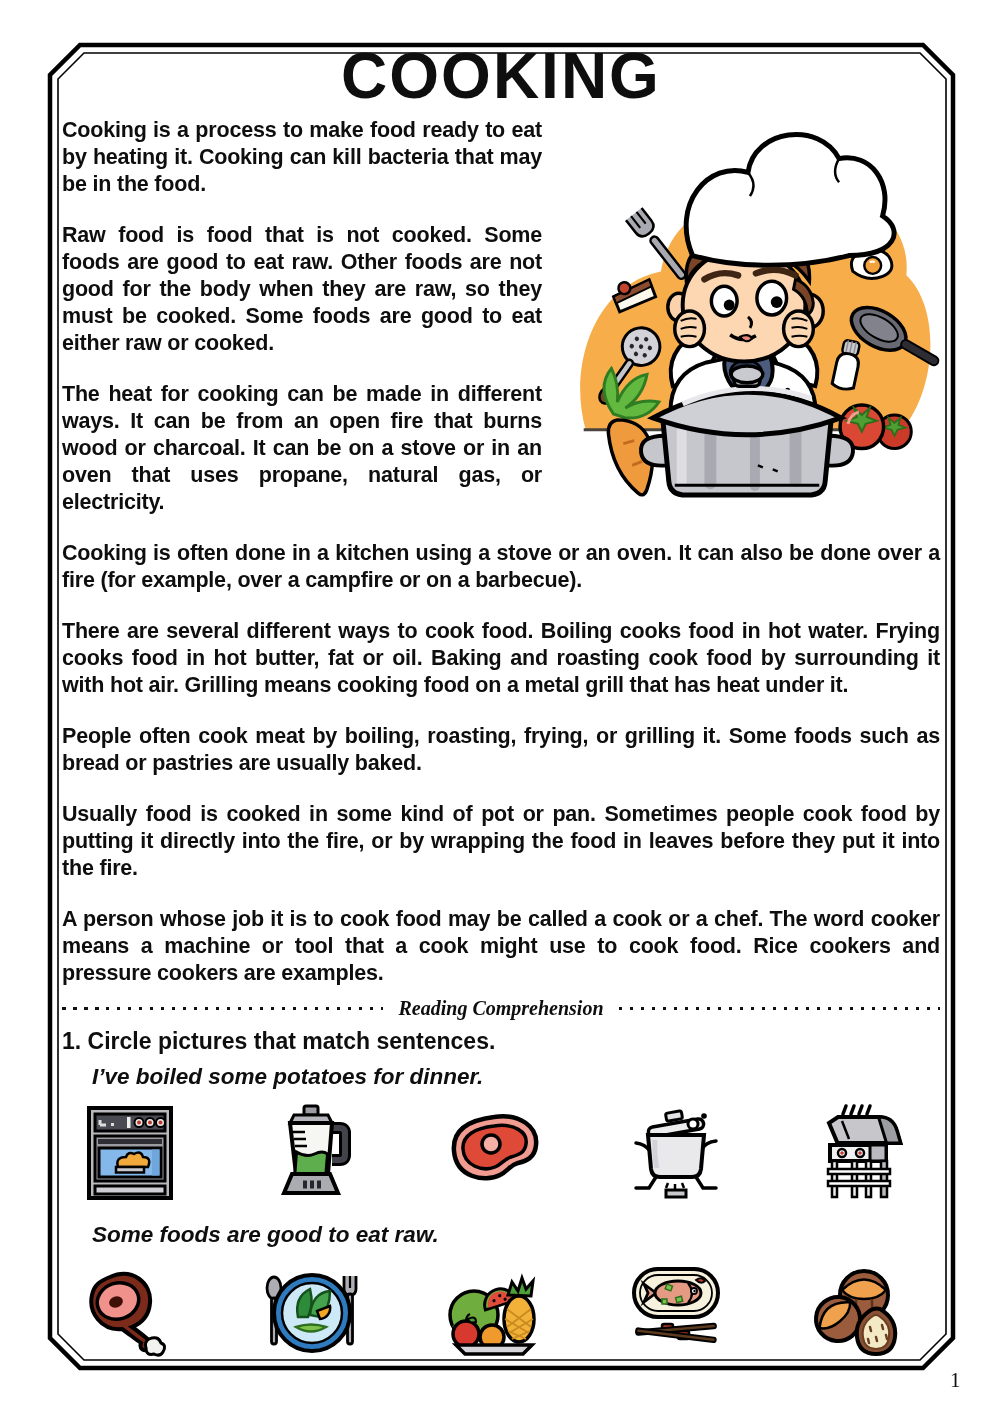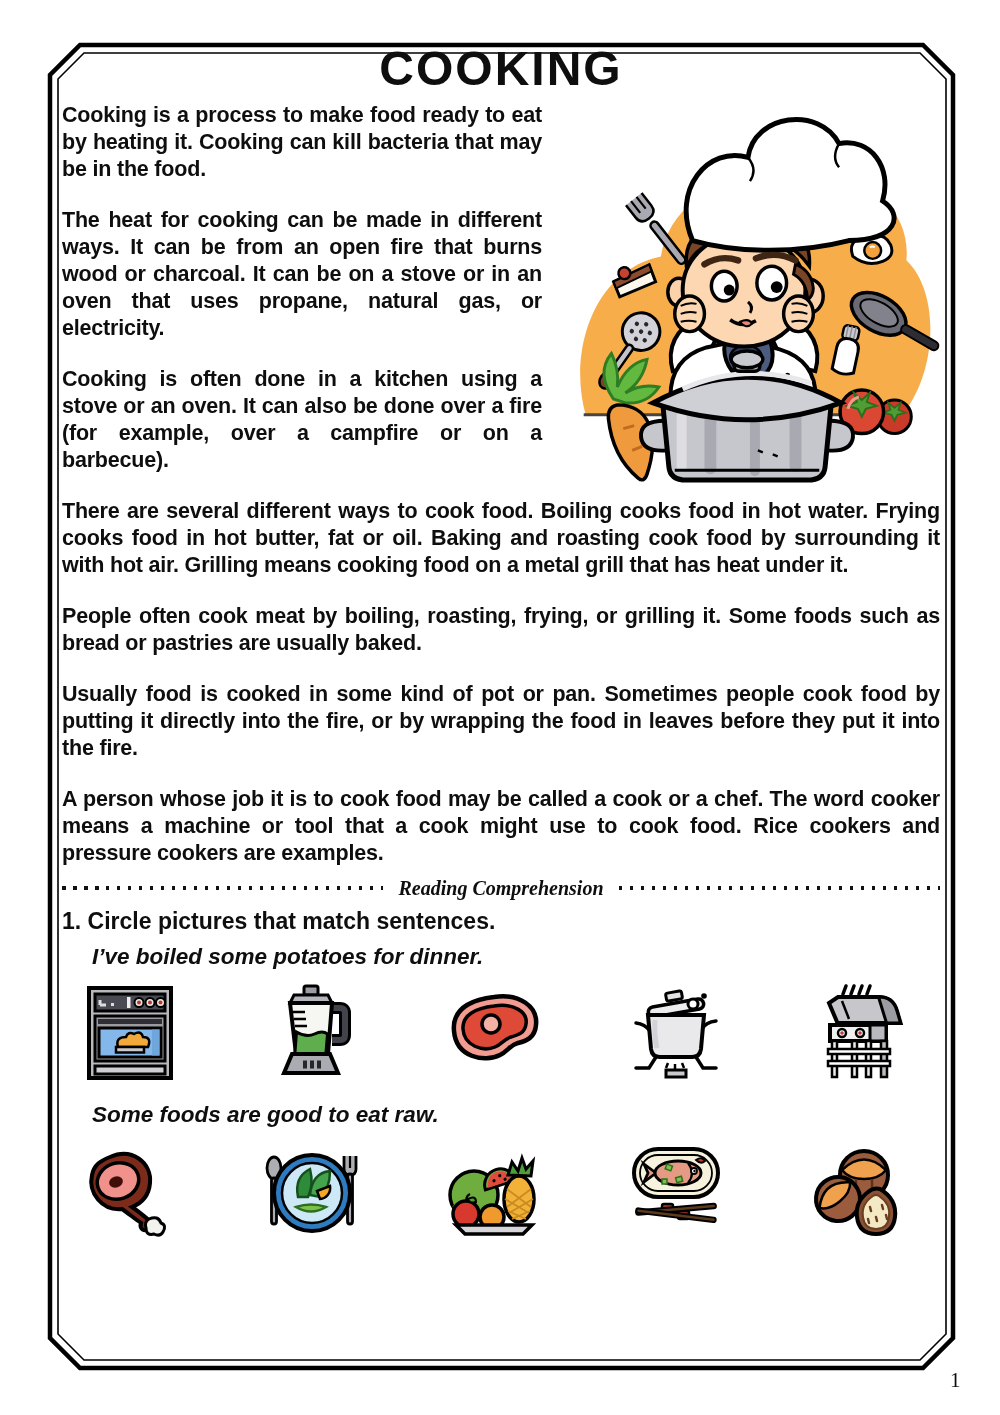--- a/index.html
+++ b/index.html
@@ -3,21 +3,21 @@
 <meta charset="utf-8">
 <style>
   html,body{margin:0;padding:0;}
   body{
     width:1000px;height:1415px;position:relative;background:#ffffff;
     font-family:"Liberation Sans",sans-serif;color:#0e0e0e;overflow:hidden;
   }
   .frame{position:absolute;left:0;top:0;width:1000px;height:1415px;pointer-events:none;}
   .content{position:absolute;left:62px;top:46px;width:878px;}
   .title{
-    text-align:center;font-size:48px;font-weight:bold;letter-spacing:2px;
+    text-align:center;font-size:64px;font-weight:bold;letter-spacing:2px;
     line-height:0.95;margin:0 0 10px 0;
   }
   .article{font-size:21.5px;line-height:27px;font-weight:bold;text-align:justify;letter-spacing:-0.2px;}
   .article p{margin:8px 0 24px 0;}
   .article p:last-child{margin-bottom:10px;}
   .chef-illustration{float:right;width:386px;height:390px;margin:0 0 4px 12px;}
   .divider{display:flex;align-items:center;gap:11px;margin:2px 0 8px 0;}
   .divider .dots{flex:1;height:3.5px;background:repeating-linear-gradient(90deg,#111 0 3.5px,transparent 3.5px 11px);}
   .divider .label{font-family:"Liberation Serif",serif;font-style:italic;font-weight:bold;font-size:20px;white-space:nowrap;padding:0 4px;}
   .exercise-title{font-size:23px;font-weight:bold;margin:0 0 9px 0;}
@@ -149,20 +149,21 @@
           <path d="M206 352 l5 2 M221 356 l5 2" stroke="#000" stroke-width="2.5"></path>
           <path d="M100 304 q95 -52 190 0 q-95 34 -190 0 Z" fill="#CFCFD6" stroke="#000" stroke-width="5"></path>
           <path d="M130 290 q62 -28 130 -6" stroke="#E8E8EC" stroke-width="5" fill="none"></path>
           <rect x="182" y="260" width="26" height="12" rx="5" fill="#B5B5BD" stroke="#000" stroke-width="3.5"></rect>
           <ellipse cx="195" cy="260" rx="16" ry="8.5" fill="#C9C9D0" stroke="#000" stroke-width="3.5"></ellipse>
         </g>
       </svg>
     </div>
 
     <p>Cooking is a process to make food ready to eat by heating it. Cooking can kill bacteria that may be in the food.</p>
+    <p>Raw food is food that is not cooked. Some foods are good to eat raw. Other foods are not good for the body when they are raw, so they must be cooked. Some foods are good to eat either raw or cooked.</p>
     <p>The heat for cooking can be made in different ways. It can be from an open fire that burns wood or charcoal. It can be on a stove or in an oven that uses propane, natural gas, or electricity.</p>
     <p>Cooking is often done in a kitchen using a stove or an oven. It can also be done over a fire (for example, over a campfire or on a barbecue).</p>
     <p>There are several different ways to cook food. Boiling cooks food in hot water. Frying cooks food in hot butter, fat or oil. Baking and roasting cook food by surrounding it with hot air. Grilling means cooking food on a metal grill that has heat under it.</p>
     <p>People often cook meat by boiling, roasting, frying, or grilling it. Some foods such as bread or pastries are usually baked.</p>
     <p>Usually food is cooked in some kind of pot or pan. Sometimes people cook food by putting it directly into the fire, or by wrapping the food in leaves before they put it into the fire.</p>
     <p>A person whose job it is to cook food may be called a cook or a chef. The word cooker means a machine or tool that a cook might use to cook food. Rice cookers and pressure cookers are examples.</p>
   </div>
 
   <div class="divider">
     <span class="dots"></span>

